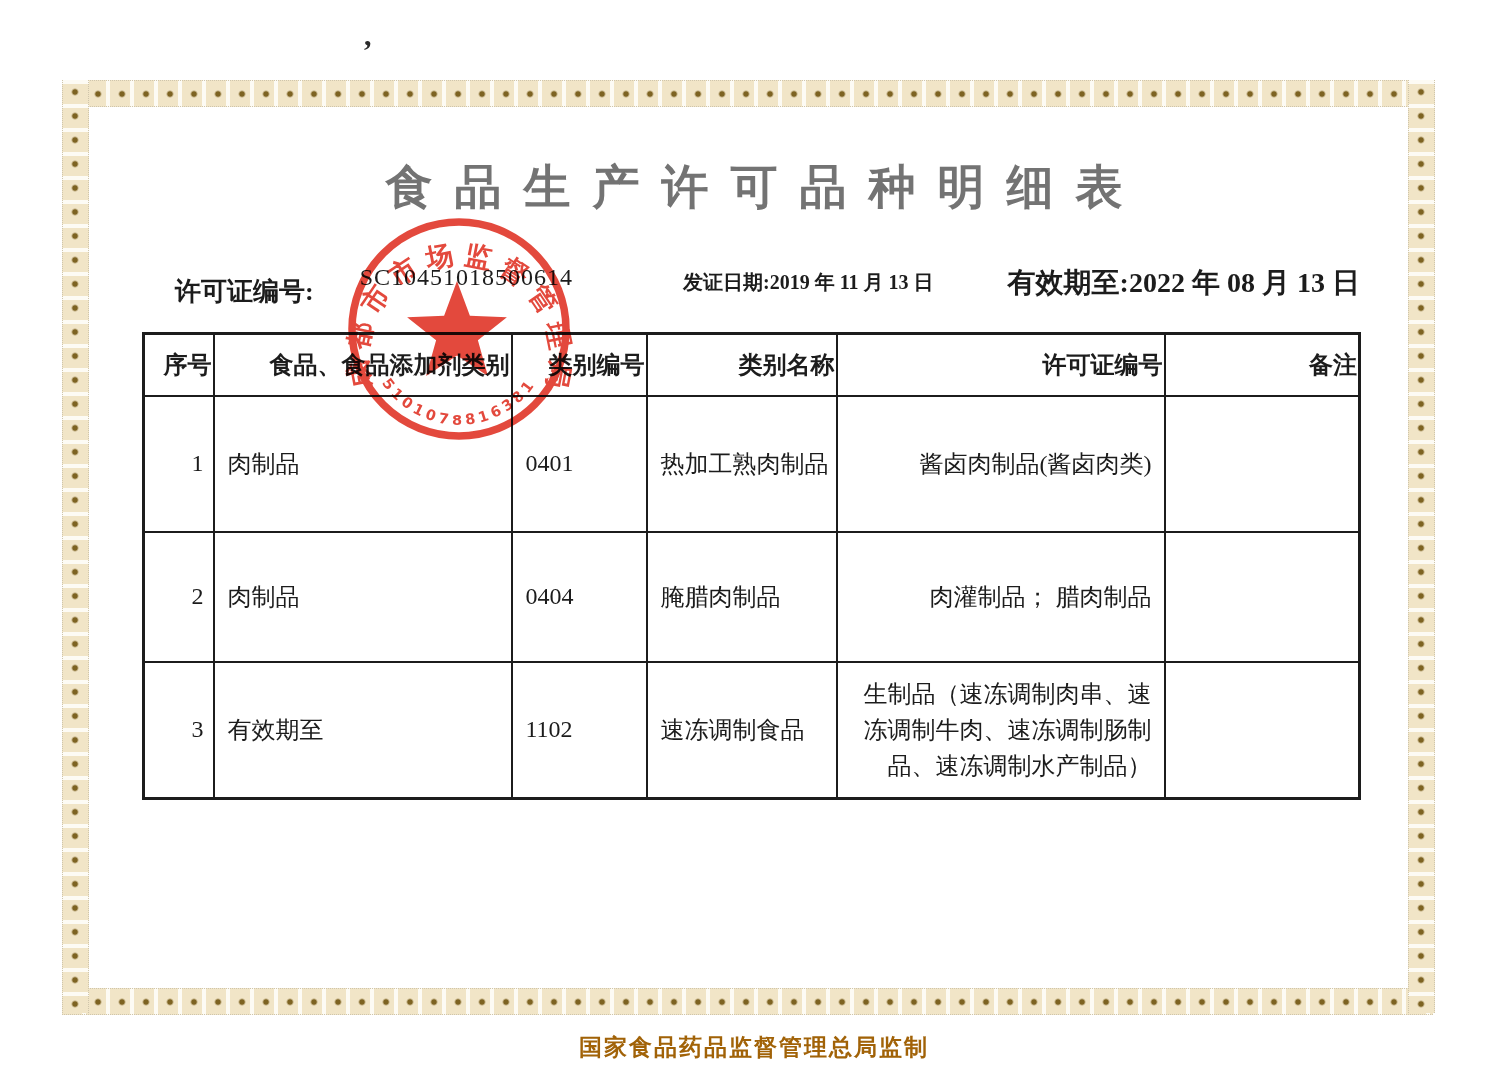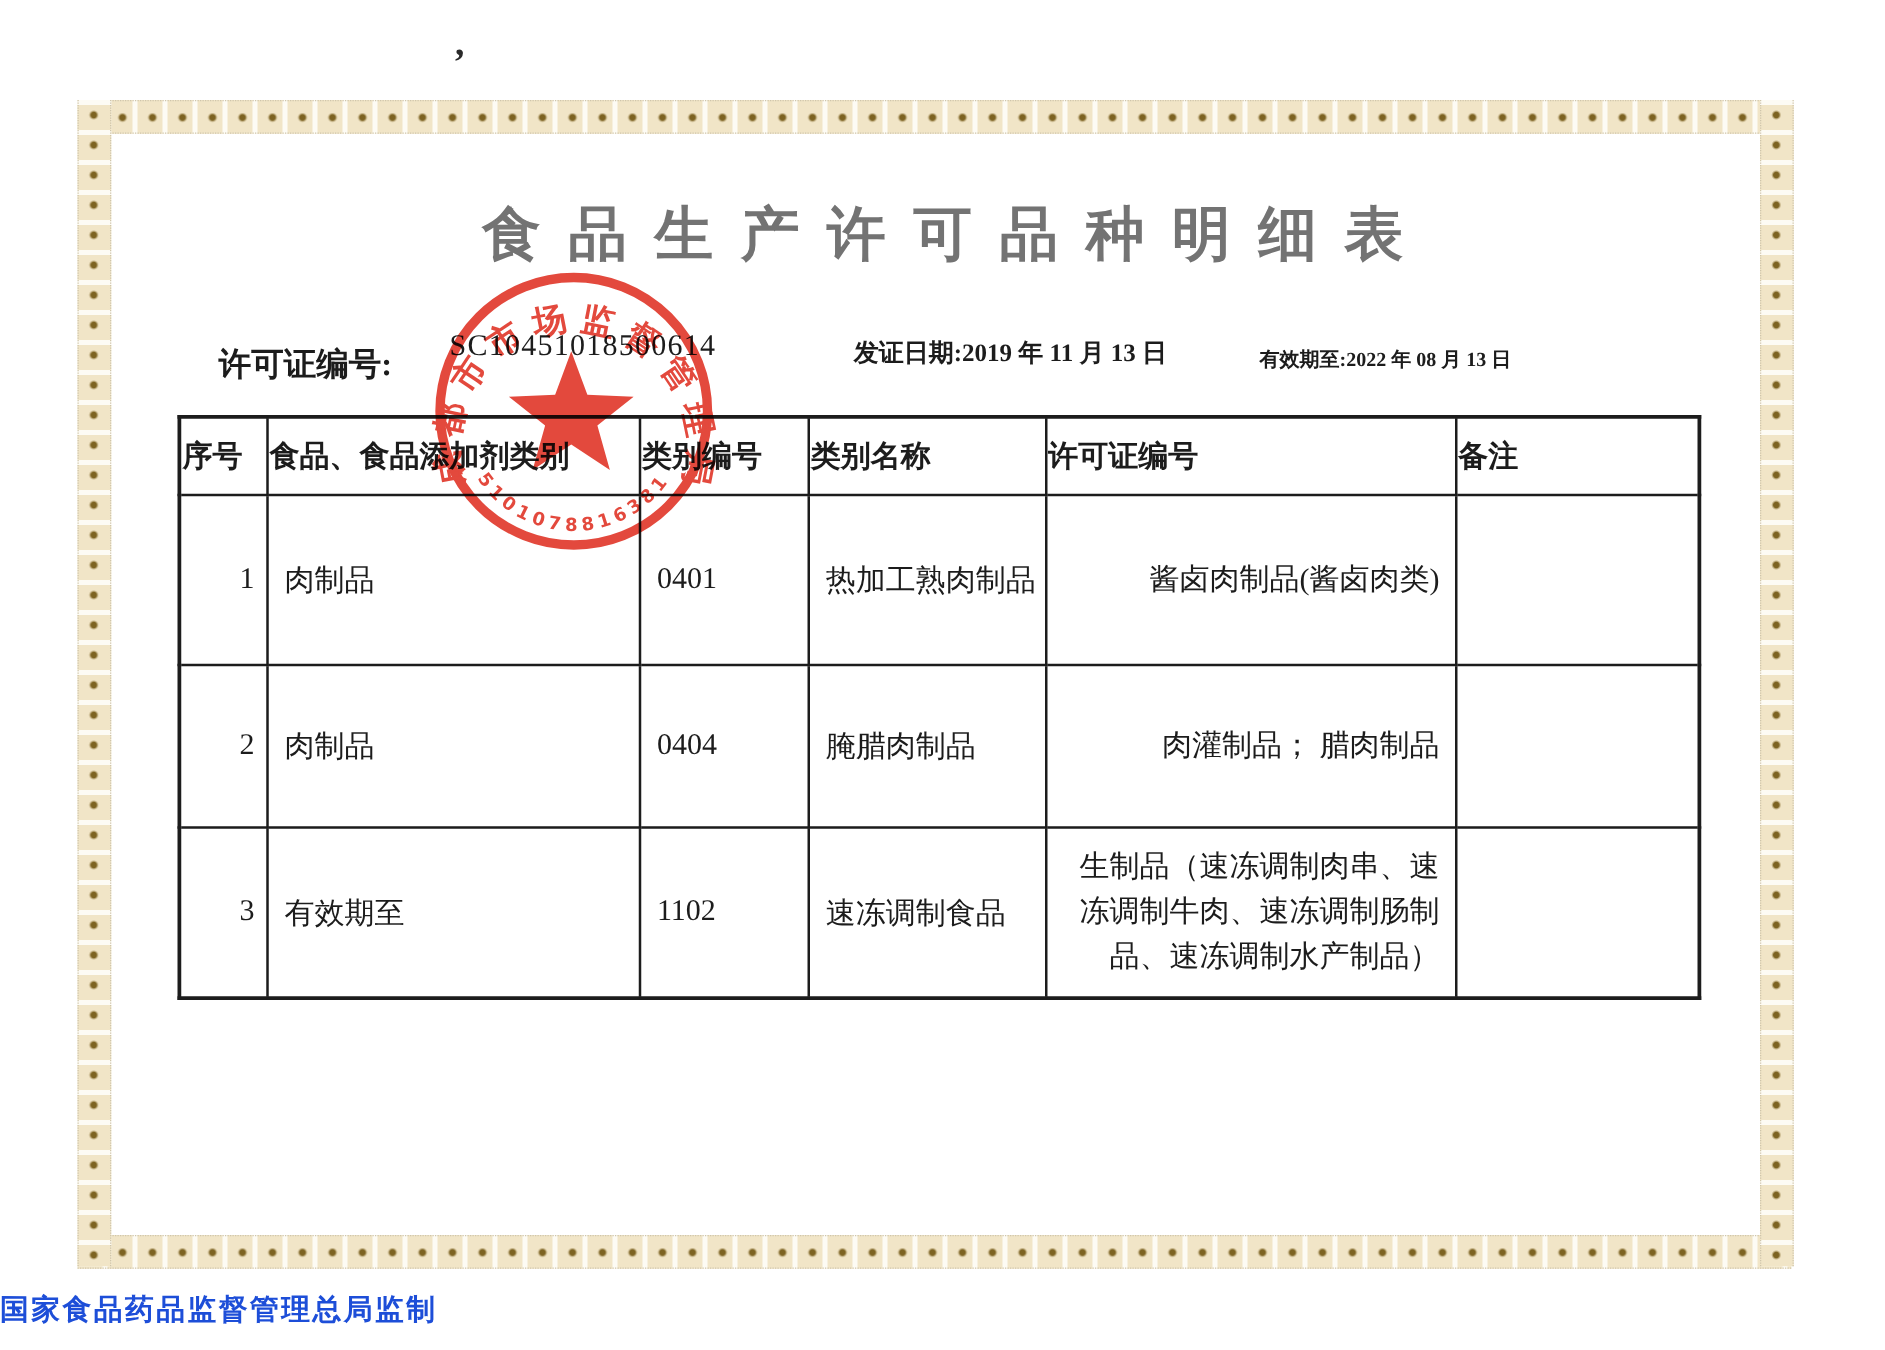--- a/index.html
+++ b/index.html
@@ -34,55 +34,55 @@
 
   .doc-title{
     position:absolute;left:0;top:156px;width:100%;text-align:center;
     font-size:47px;font-weight:bold;color:#737373;letter-spacing:22px;text-indent:22px;
   }
 
   .license-row{position:absolute;left:175px;top:262px;display:flex;align-items:flex-start;white-space:nowrap;gap:44px;}
   .license-label{font-weight:bold;font-size:26px;margin-top:12px;}
   .license-number{font-size:24px;letter-spacing:1px;margin-left:2px;margin-top:2px;font-family:"Liberation Serif","DejaVu Serif",serif;}
   .license-issue{font-size:20px;font-weight:600;margin-left:66px;margin-top:7px;}
-  .license-valid{font-size:16px;font-weight:600;margin-left:30px;margin-top:16px;}
+  .license-valid{font-size:28px;font-weight:600;margin-left:30px;margin-top:2px;}
 
   table.main{
     position:absolute;left:142px;top:332px;width:1216px;
     border-collapse:collapse;table-layout:fixed;
   }
   table.main td,table.main th{
     border:2px solid #1c1c1c;font-size:24px;vertical-align:middle;
     overflow:hidden;background:transparent;
   }
   table.main{border:3px solid #1c1c1c;}
   tr.hdr{height:62px;}
   tr.r1{height:136px;}
   tr.r2{height:130px;}
   tr.r3{height:137px;}
   tr.wh{height:121px;}
-  th.h{font-weight:bold;text-align:left;font-size:25px;}
+  th.h{font-weight:bold;text-align:right;font-size:25px;}
   td.no{text-align:right;padding-right:9px;}
   td.cat,td.code,td.name{text-align:left;padding-left:13px;}
   td.detail{text-align:right;padding:8px 12px;line-height:1.5;}
   td.wh-label{
     font-weight:bold;font-size:26px;text-align:left;padding-left:13px;
     word-break:break-all;line-height:1.62;vertical-align:middle;
   }
   td.wh-label span{display:inline-block;width:56px;word-break:break-all;}
   td.wh-value{vertical-align:top;text-align:left;padding:10px 0 0 18px;}
 
   .stamp{
     position:absolute;left:341px;top:211px;width:236px;height:236px;
     mix-blend-mode:multiply;opacity:.9;
   }
 
   .footer{
-    position:absolute;left:0;top:1032px;width:100%;text-align:left;
-    font-weight:bold;font-size:23px;letter-spacing:2px;color:#1d4ed8;
+    position:absolute;left:0;top:1032px;width:100%;text-align:center;
+    font-weight:bold;font-size:23px;letter-spacing:2px;color:#a16207;
   }
 </style>
 </head>
 <body>
 
 <div class="page">
 
   <div class="frame h top"></div>
   <div class="frame h bottom"></div>
   <div class="frame v left"></div>

